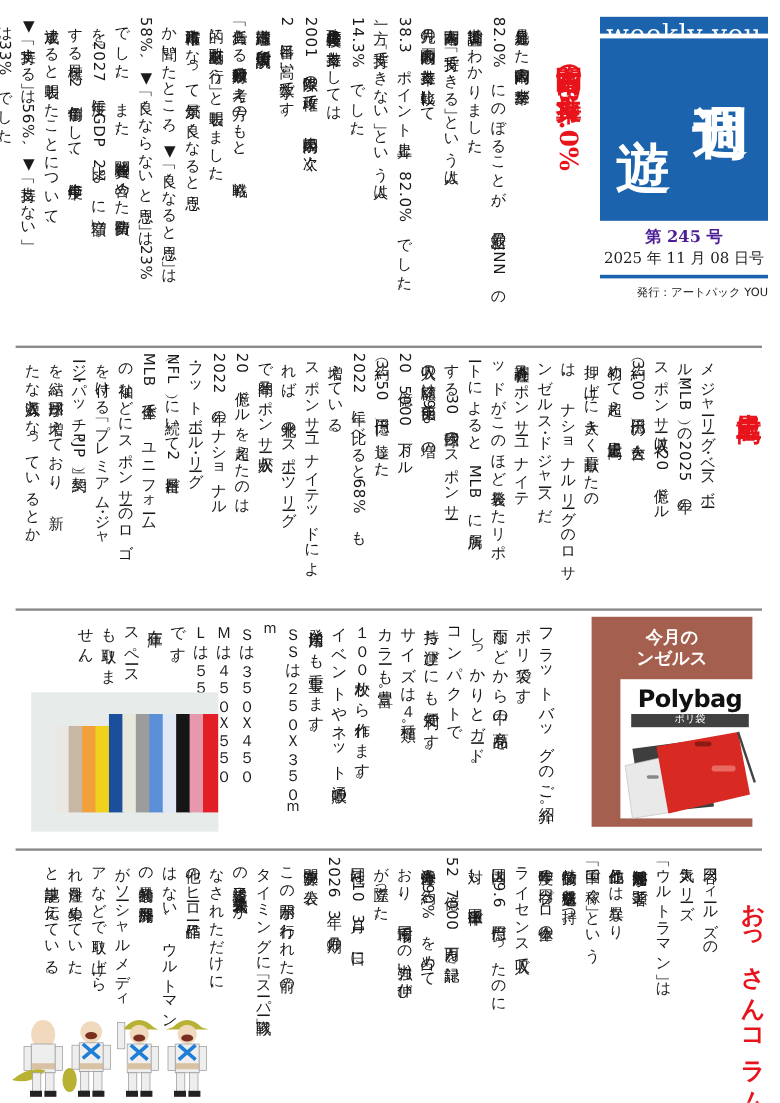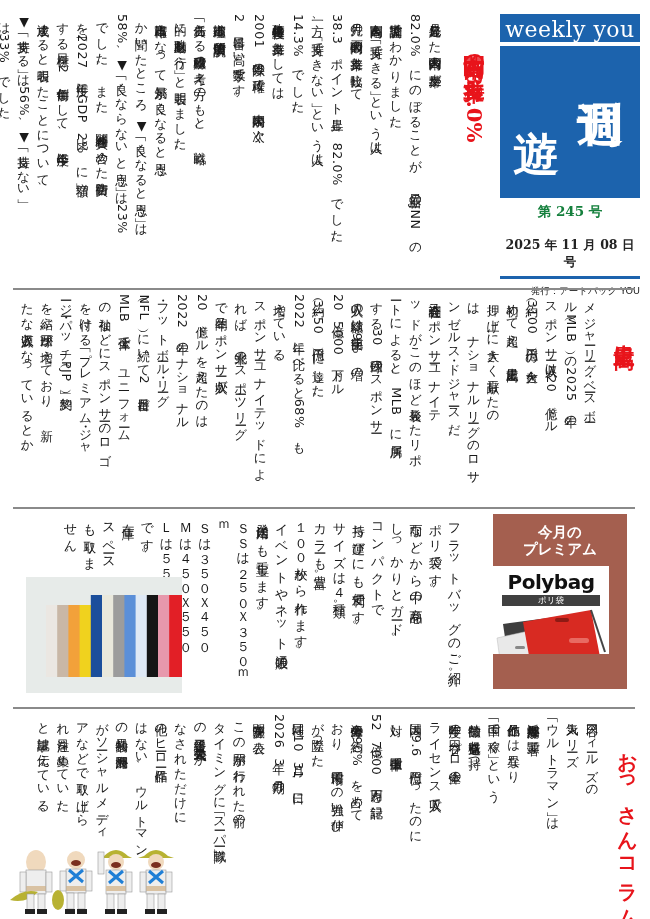--- a/index.html
+++ b/index.html
@@ -34,57 +34,57 @@
     left: 13px;
     height: 2px;
     background: #8a8a8a;
   }
 
   
   .masthead { position: absolute; left: 500px; top: 14px; width: 140px; }
   .mh-top {
     background: #1c63ad; color: #ffffff;
     font-family: "DejaVu Serif", "Liberation Serif", serif;
-    font-size: 22px; text-align: center; height: 28px; line-height: 32px;
+    font-size: 22px; text-align: center; height: 14px; line-height: 32px;
     letter-spacing: 0.5px;
   }
   .mh-main {
     margin-top: 4px; background: #1c63ad; height: 152px; position: relative;
   }
   .mh-main .k1, .mh-main .k2 {
     position: absolute; color: #fff;
     font-family: "DejaVu Serif", "Liberation Serif", serif; font-weight: bold;
     writing-mode: vertical-rl; -webkit-writing-mode: vertical-rl;
     font-size: 46px; line-height: 46px;
   }
   .mh-main .k1 { right: 16px; top: 20px; }
   .mh-main .k2 { left: 14px; top: 48px; }
   .mh-issue {
     font-family: "DejaVu Serif", "Liberation Serif", serif; font-weight: bold;
-    text-align: center; font-size: 13.5px; margin-top: 5px; color: #15803d;
+    text-align: center; font-size: 13.5px; margin-top: 5px; color: #4c1d95;
   }
   .mh-date {
-    font-family: "DejaVu Serif", "Liberation Serif", serif; font-weight: bold;
-    text-align: center; font-size: 12.5px; margin-top: 16px; color: #222;
+    font-family: "DejaVu Serif", "Liberation Serif", serif; font-weight: normal;
+    text-align: center; font-size: 12.5px; margin-top: 0; color: #222;
   }
   .mh-rule { height: 3px; background: #1c63ad; margin-top: 5px; }
   .mh-pub { text-align: right; font-size: 9.5px; margin-top: 6px; color: #222; }
 
   
   .rec-card {
     position: absolute; left: 493px; top: 514px; width: 134px; height: 175px;
     background: #a45f4f;
   }
   .rec-title {
     color: #fff; text-align: center;
     font-family: "DejaVu Serif", "Liberation Serif", serif; font-weight: bold;
     font-size: 14.5px; line-height: 17px; margin-top: 9px;
   }
   .rec-img {
-    position: absolute; left: 0; top: 52px; width: 116px; height: 88px; background: #ffffff;
+    position: absolute; left: 24px; top: 52px; width: 116px; height: 116px; background: #ffffff;
     overflow: hidden;
   }
   .rec-brand {
     text-align: center; font-family: "DejaVu Sans", sans-serif; font-weight: bold;
     font-size: 20px; line-height: 22px; margin-top: 5px; color: #111; letter-spacing: -0.5px;
   }
   .rec-sub {
     margin: 2px 9px 0 9px; background: #404040; color: #fff; font-size: 8.5px;
     text-align: center; line-height: 11px;
   }
@@ -124,21 +124,21 @@
   <div class="vheadline" style="left:612px; top:328px; font-size:21px; line-height:24px; letter-spacing:1px;">史上最高に</div>
   <div class="vtext" id="a2body" style="right:50px; top:294px; height:205px; width:600px; line-height:19.4px;"><span class="line">メジャーリーグ・ベースボー</span><span class="line">ル （MLB） の 2025 年の</span><span class="line">スポンサー収入は 20 億ドル</span><span class="line">（約 3100 億円） の大台を</span><span class="line">初めて超え、 史上最高に。</span><span class="line">押し上げに大きく貢献したの</span><span class="line">は、 ナショナルリーグのロサ</span><span class="line">ンゼルス・ドジャースだ。</span><span class="line">調査会社スポンサーユナイテ</span><span class="line">ッドがこのほど発表したリポ</span><span class="line">ートによると、 MLB に所属</span><span class="line">する 30 球団のスポンサー</span><span class="line">収入の総額は前年比 9% 増の</span><span class="line">20 億 5000 万ドル</span><span class="line">（約 3150 億円） に達した。</span><span class="line">2022 年に比べると 68% も</span><span class="line">増えている。</span><span class="line">スポンサーユナイテッドによ</span><span class="line">れば、 北米のスポーツリーグ</span><span class="line">で年間スポンサー収入が</span><span class="line">20 億ドルを超えたのは</span><span class="line">2022 年のナショナル</span><span class="line">・フットボール・リーグ</span><span class="line">（NFL） に続いて 2 番目だ。</span><span class="line">MLB 全体で、 ユニフォーム</span><span class="line">の袖などにスポンサーのロゴ</span><span class="line">を付ける 「プレミアム・ジャ</span><span class="line">ージー・パッチ （PJP）」 契約</span><span class="line">を結ぶ球団が増えており、 新</span><span class="line">たな収入源となっているとか。</span></div>
 </section>
 
 <div class="divider" style="top:507px; width:622px;"></div>
 
 <section>
   <div class="rec-card">
     <div class="rec-title">
       <span style="display:block">今月の</span>
-      <span style="display:block">プレミアム</span>
+      <span style="display:block">ンゼルス</span>
     </div>
     <div class="rec-img">
       <div class="rec-brand">Polybag</div>
       <div class="rec-sub">ポリ袋</div>
       <svg width="116" height="78" viewBox="0 0 116 78">
         <polygon points="10,18 70,10 78,66 18,72" fill="#3e3e3e"></polygon>
         <polygon points="4,32 40,24 48,70 10,76" fill="#e9e9e9" stroke="#bbb" stroke-width="0.5"></polygon>
         <rect x="22" y="40" width="10" height="3" rx="1.5" fill="#888"></rect>
         <polygon points="30,16 98,4 108,56 40,72" fill="#d82a22"></polygon>
         <rect x="62" y="12" width="14" height="4" rx="2" fill="#8e1a14"></rect>

